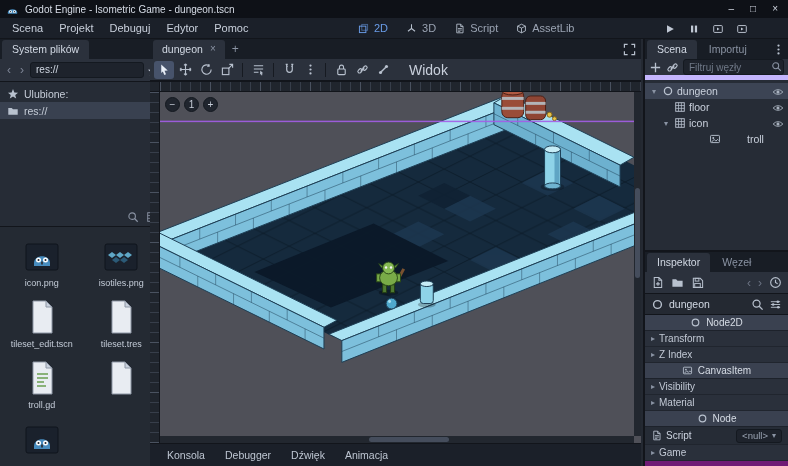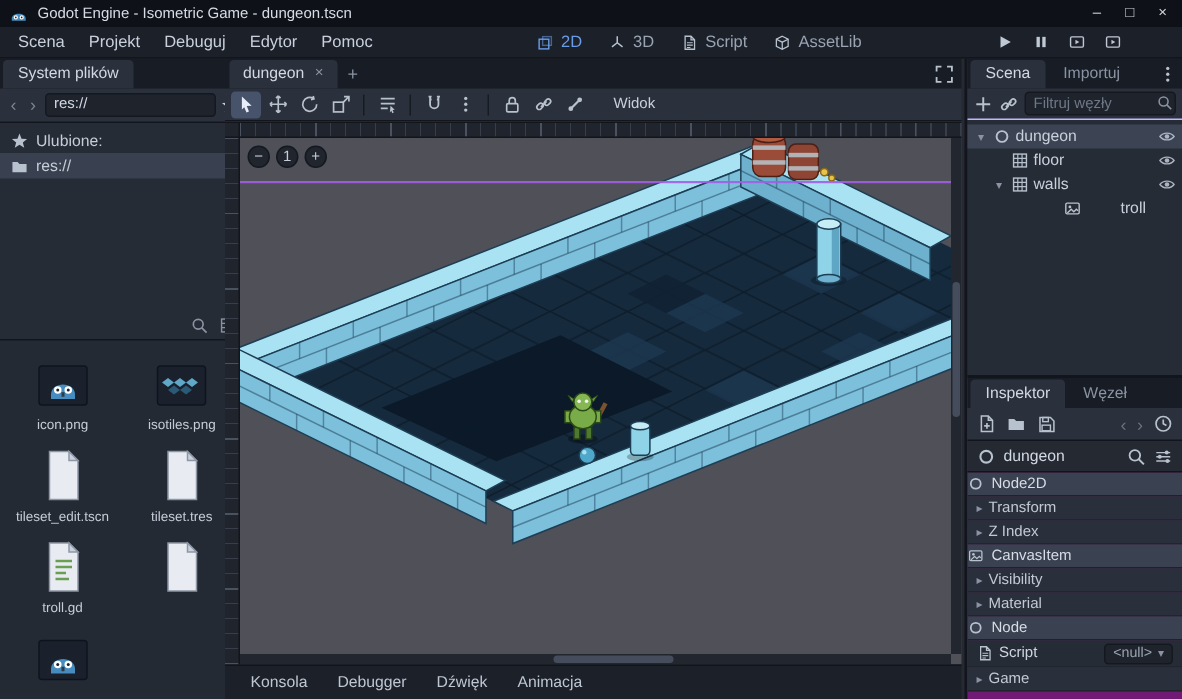--- a/index.html
+++ b/index.html
@@ -59,21 +59,21 @@
 .scene-tabs{height:20px;background:#181d25;display:flex;align-items:flex-end;position:relative}
 .stab{display:flex;align-items:center;gap:7px;background:#2b313c;color:#d2d9e4;padding:3px 9px 4px;border-radius:3px 3px 0 0;font-size:10.5px;margin-left:3px}
 .stab .close{color:#8a93a3;font-size:10px;line-height:1}
 .tab-add{color:#8a93a3;padding:0 7px 4px;font-size:12px;line-height:1}
 .df-btn{position:absolute;right:5px;bottom:3px}
 .ctoolbar{height:22px;background:#2b313c;border-bottom:1px solid #12151b;display:flex;align-items:center;gap:1px;padding:0 4px}
 .tbtn{width:20px;height:18px;display:flex;align-items:center;justify-content:center;border-radius:3px}
 .tbtn.active{background:#47536b}
 .tbtn.active svg.ic{color:#e8eef7}
 .tsep{width:1px;height:14px;background:#161a21;margin:0 4px}
-.view-menu{margin-left:8px;color:#c9d0dc;font-size:10px;padding:2px 7px}
+.view-menu{margin-left:8px;color:#c9d0dc;font-size:14px;padding:2px 7px}
 
 
 .viewport{position:absolute;top:42px;left:0;right:0;bottom:23px;background:#4f5058;border-top:1px solid #12151b}
 .ruler-corner{position:absolute;top:0;left:0;width:10px;height:10px;background:#20252d;border-right:1px solid #12151b;border-bottom:1px solid #12151b}
 .ruler-top{position:absolute;top:0;left:10px;right:0;height:10px;background:#20252d;border-bottom:1px solid #12151b;
  background-image:repeating-linear-gradient(90deg,#4a5260 0 1px,transparent 1px 50px),repeating-linear-gradient(90deg,#373e4a 0 1px,transparent 1px 10px)}
 .ruler-left{position:absolute;top:10px;left:0;width:10px;bottom:0;background:#20252d;border-right:1px solid #12151b;
  background-image:repeating-linear-gradient(180deg,#4a5260 0 1px,transparent 1px 50px),repeating-linear-gradient(180deg,#373e4a 0 1px,transparent 1px 10px)}
 .canvas-wrap{position:absolute;top:10px;left:10px;right:7px;bottom:7px;overflow:hidden}
 .canvas-wrap>svg{width:100%;height:100%;display:block}
@@ -83,21 +83,21 @@
 .vthumb{position:absolute;top:28%;height:26%;left:1px;right:1px;background:#454d5c;border-radius:3px}
 .hscroll{position:absolute;left:10px;right:7px;bottom:0;height:7px;background:#22272f}
 .hthumb{position:absolute;left:44%;width:17%;top:1px;bottom:1px;background:#454d5c;border-radius:3px}
 
 
 .bottom-bar{position:absolute;left:0;right:0;bottom:0;height:23px;background:#1b2029;border-top:1px solid #12151b;display:flex;align-items:center;padding:0 8px;gap:2px}
 .bbtn{padding:3px 9px;color:#bec6d2;font-size:10.5px}
 
 
 .scene-panel{position:absolute;top:0;left:0;right:0;height:213px;border-bottom:2px solid #12151b;background:#262c36}
-.sptoolbar{height:21px;background:#2b313c;display:flex;align-items:center;gap:4px;padding:0 4px;border-bottom:1px solid #c4b5fd}
+.sptoolbar{height:21px;background:#2b313c;display:flex;align-items:center;gap:4px;padding:0 4px;border-bottom:5px solid #c4b5fd}
 .filter-wrap{position:relative;flex:1;height:16px}
 .filter-wrap input{width:100%;height:16px;background:#1e232c;border:1px solid #141920;border-radius:3px;color:#d2d9e4;font-size:10px;padding:0 16px 0 5px;outline:none}
 .filter-wrap input::placeholder{color:#6f7887}
 .filter-wrap svg.ic{position:absolute;right:2px;top:2px;width:11px;height:11px;color:#8a93a3}
 .scene-tree{position:absolute;top:42px;bottom:0;left:0;right:0;padding-top:2px}
 .snode{display:flex;align-items:center;height:16px;padding:0 4px;font-size:10.5px;color:#c9d0dc;gap:3px}
 .snode.selected{background:#3c4454}
 .expander{width:10px;color:#8a93a3;font-size:8px;text-align:center;flex:none}
 .snode svg.ic{width:12px;height:12px;flex:none}
 .snode .nlabel{white-space:nowrap}
@@ -105,21 +105,21 @@
 .snode .ricon{opacity:.9}
 
 
 .inspector{position:absolute;top:213px;left:0;right:0;bottom:0;background:#701a75}
 .itoolbar{height:22px;background:#2b313c;display:flex;align-items:center;gap:7px;padding:0 6px;border-bottom:1px solid #12151b}
 .itoolbar .spacer{flex:1}
 .histbtn{color:#6b7383;font-size:12px;line-height:1}
 .iname-row{height:21px;background:#242932;display:flex;align-items:center;gap:5px;padding:0 6px;border-bottom:1px solid #12151b}
 .iname{font-size:10.5px;color:#d2d9e4;flex:1}
 .props{position:absolute;top:63px;left:0;right:0;bottom:0;overflow:hidden}
-.prow-cat{height:16px;background:#3a4150;display:flex;align-items:center;gap:5px;font-size:10px;color:#d7dde6;border-bottom:1px solid #1d222b}
+.prow-cat{height:16px;background:#3a4150;display:flex;align-items:center;justify-content:center;gap:5px;font-size:10px;color:#d7dde6;border-bottom:1px solid #1d222b}
 .prow-cat svg.ic{width:11px;height:11px}
 .prow-grp{height:16px;display:flex;align-items:center;gap:4px;padding:0 6px;font-size:10px;color:#c2c9d5;background:#2a303b;border-bottom:1px solid #20252e}
 .prow-grp .caret{color:#8a93a3;font-size:8px}
 .prow-prop{height:18px;display:flex;align-items:center;gap:4px;padding:0 6px;background:#262c36;border-bottom:1px solid #20252e;font-size:10px}
 .prow-prop svg.ic{width:11px;height:11px}
 .pval{margin-left:auto;display:flex;align-items:center;gap:4px;background:#1e232c;border:1px solid #141920;border-radius:3px;padding:0 5px;height:14px;color:#9aa3b2;font-size:9.5px}
 .pval .caret{font-size:8px;color:#8a93a3}
 </style>
 </head>
 <body>
@@ -687,21 +687,21 @@
             <span class="spacer"></span>
             <span class="ricon"><svg viewBox="0 0 14 14" class="ic gray">
                 <use href="#i-eye"></use>
               </svg></span>
           </div>
           <div class="snode" style="padding-left: 16px;">
             <span class="expander">▾</span>
             <svg viewBox="0 0 14 14" class="ic blue">
               <use href="#i-grid"></use>
             </svg>
-            <span class="nlabel">walls</span>
+            <span class="nlabel">icon</span>
             <span class="spacer"></span>
             <span class="ricon"><svg viewBox="0 0 14 14" class="ic gray">
                 <use href="#i-eye"></use>
               </svg></span>
           </div>
           <div class="snode" style="padding-left: 28px; gap: 26px;">
             <span class="expander"></span>
             <svg viewBox="0 0 14 14" class="ic blue">
               <use href="#i-image"></use>
             </svg>

